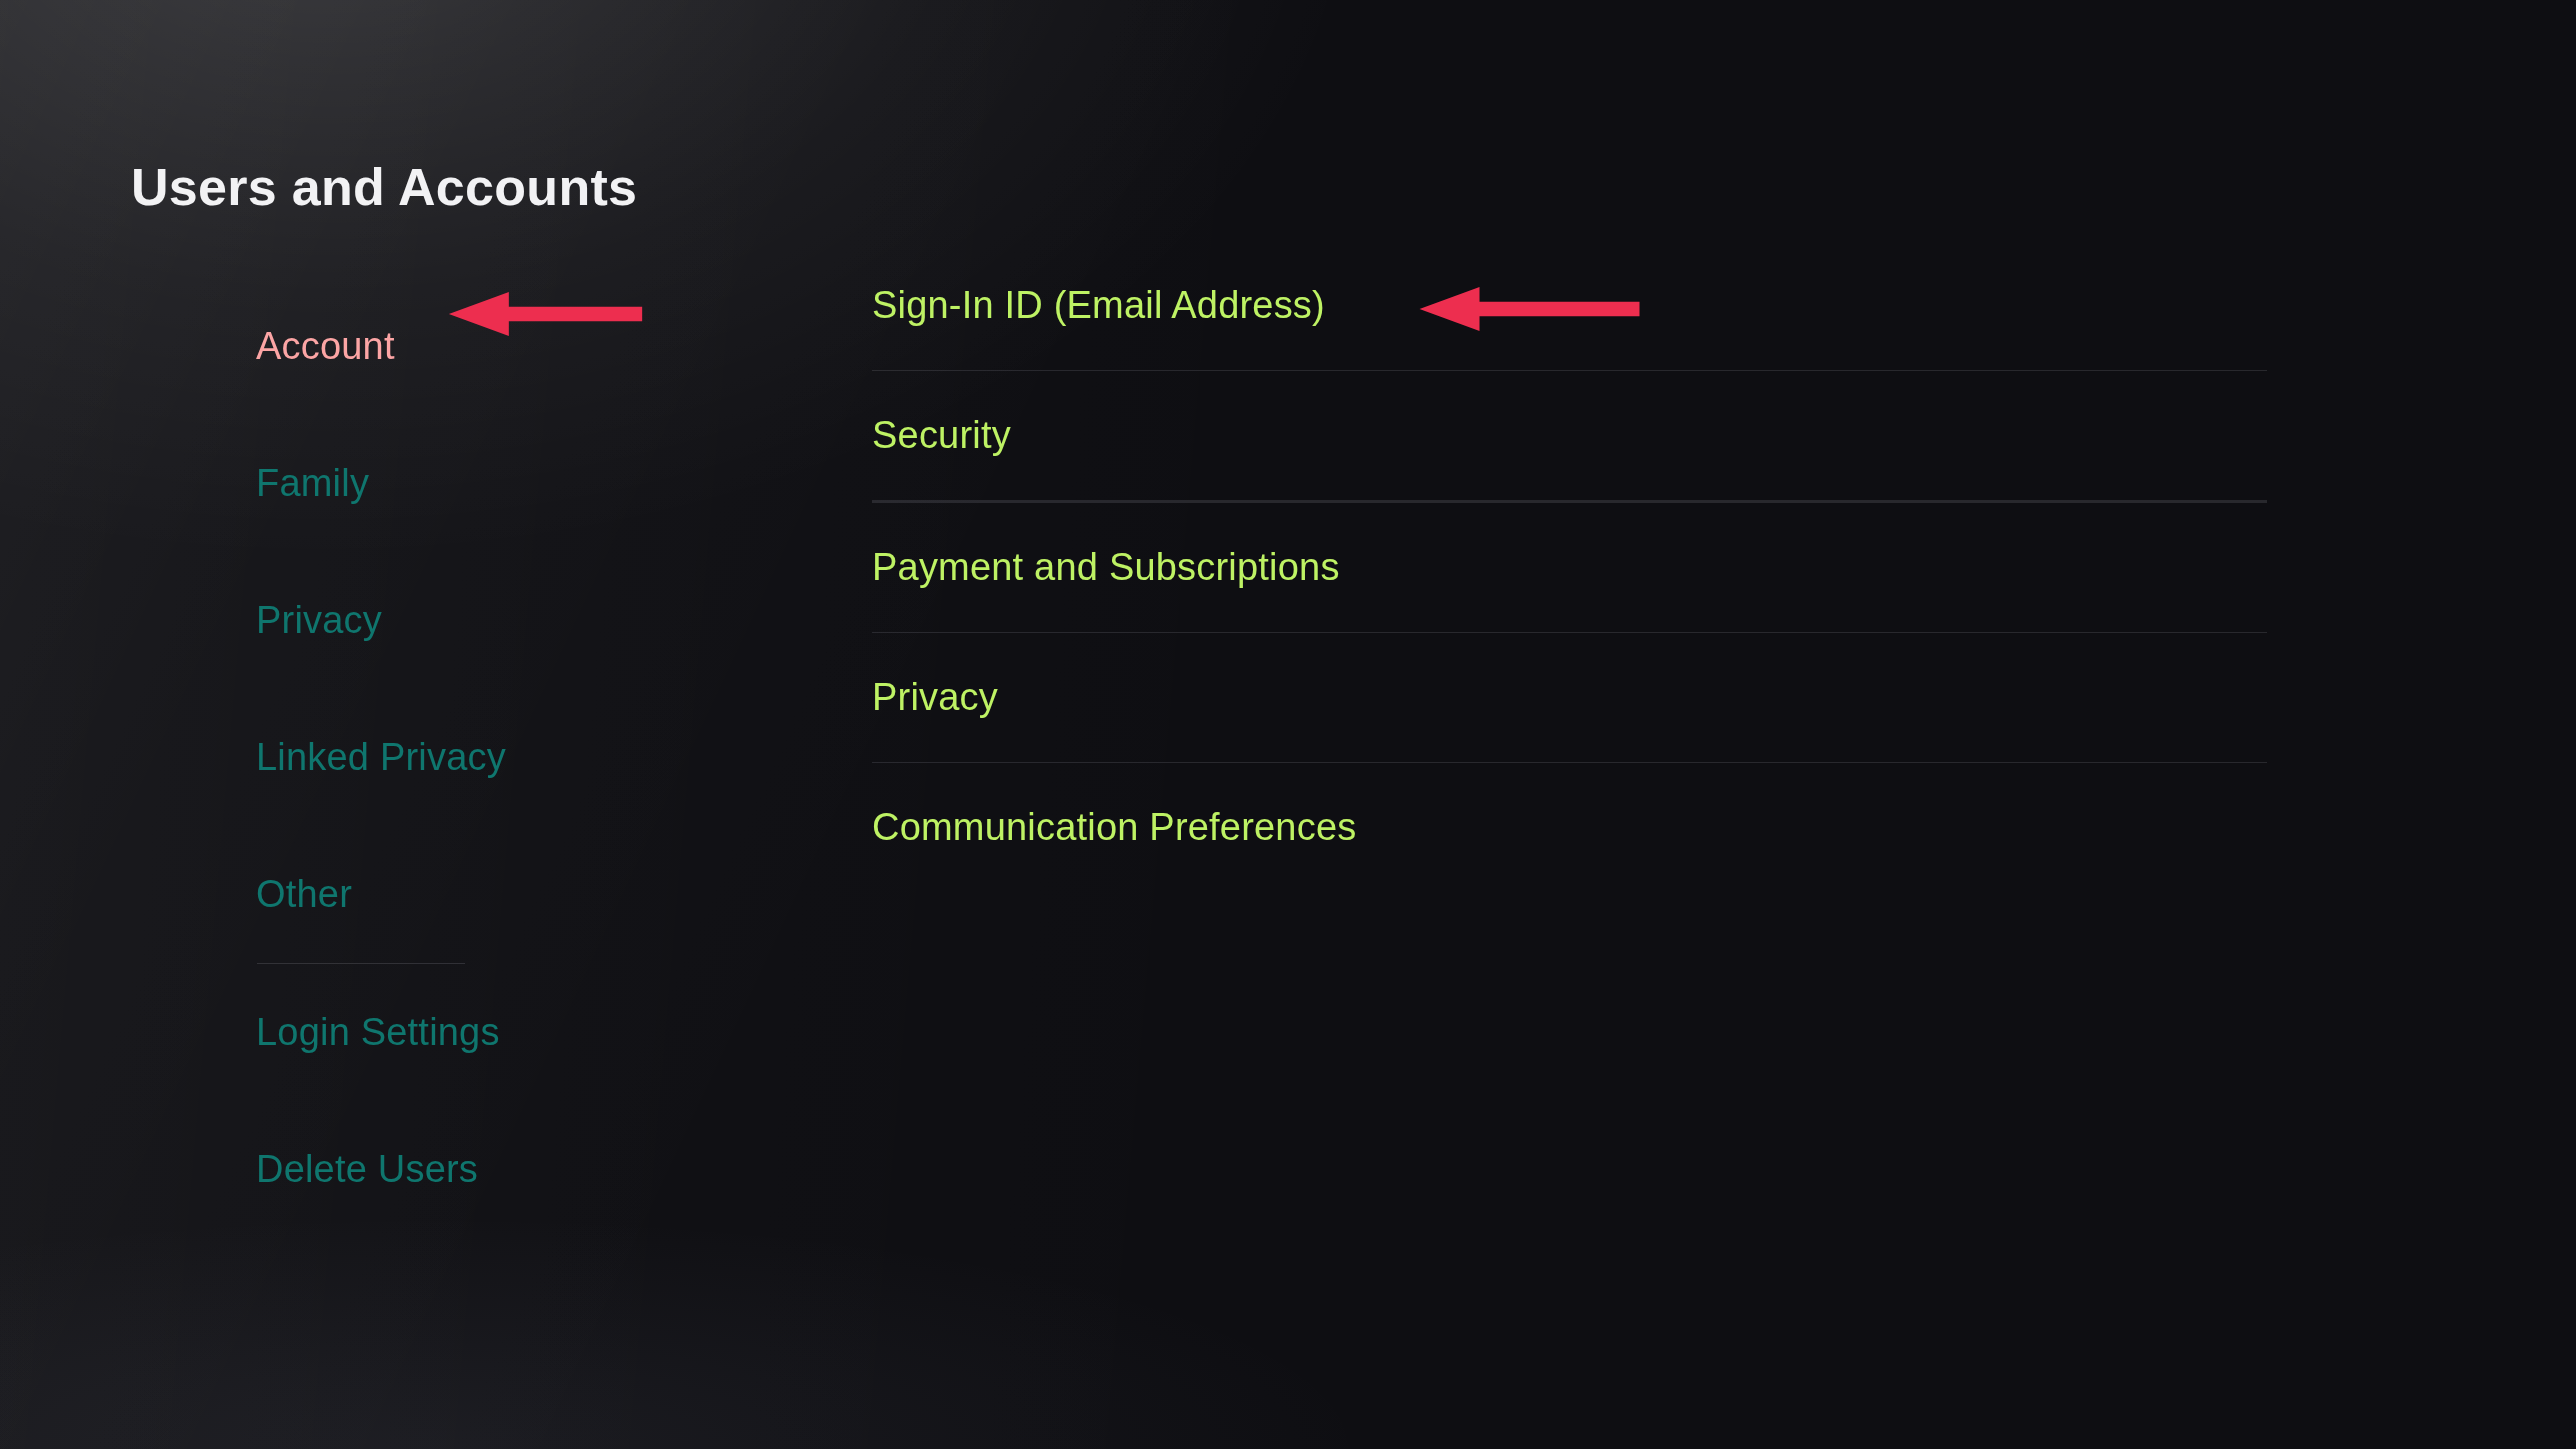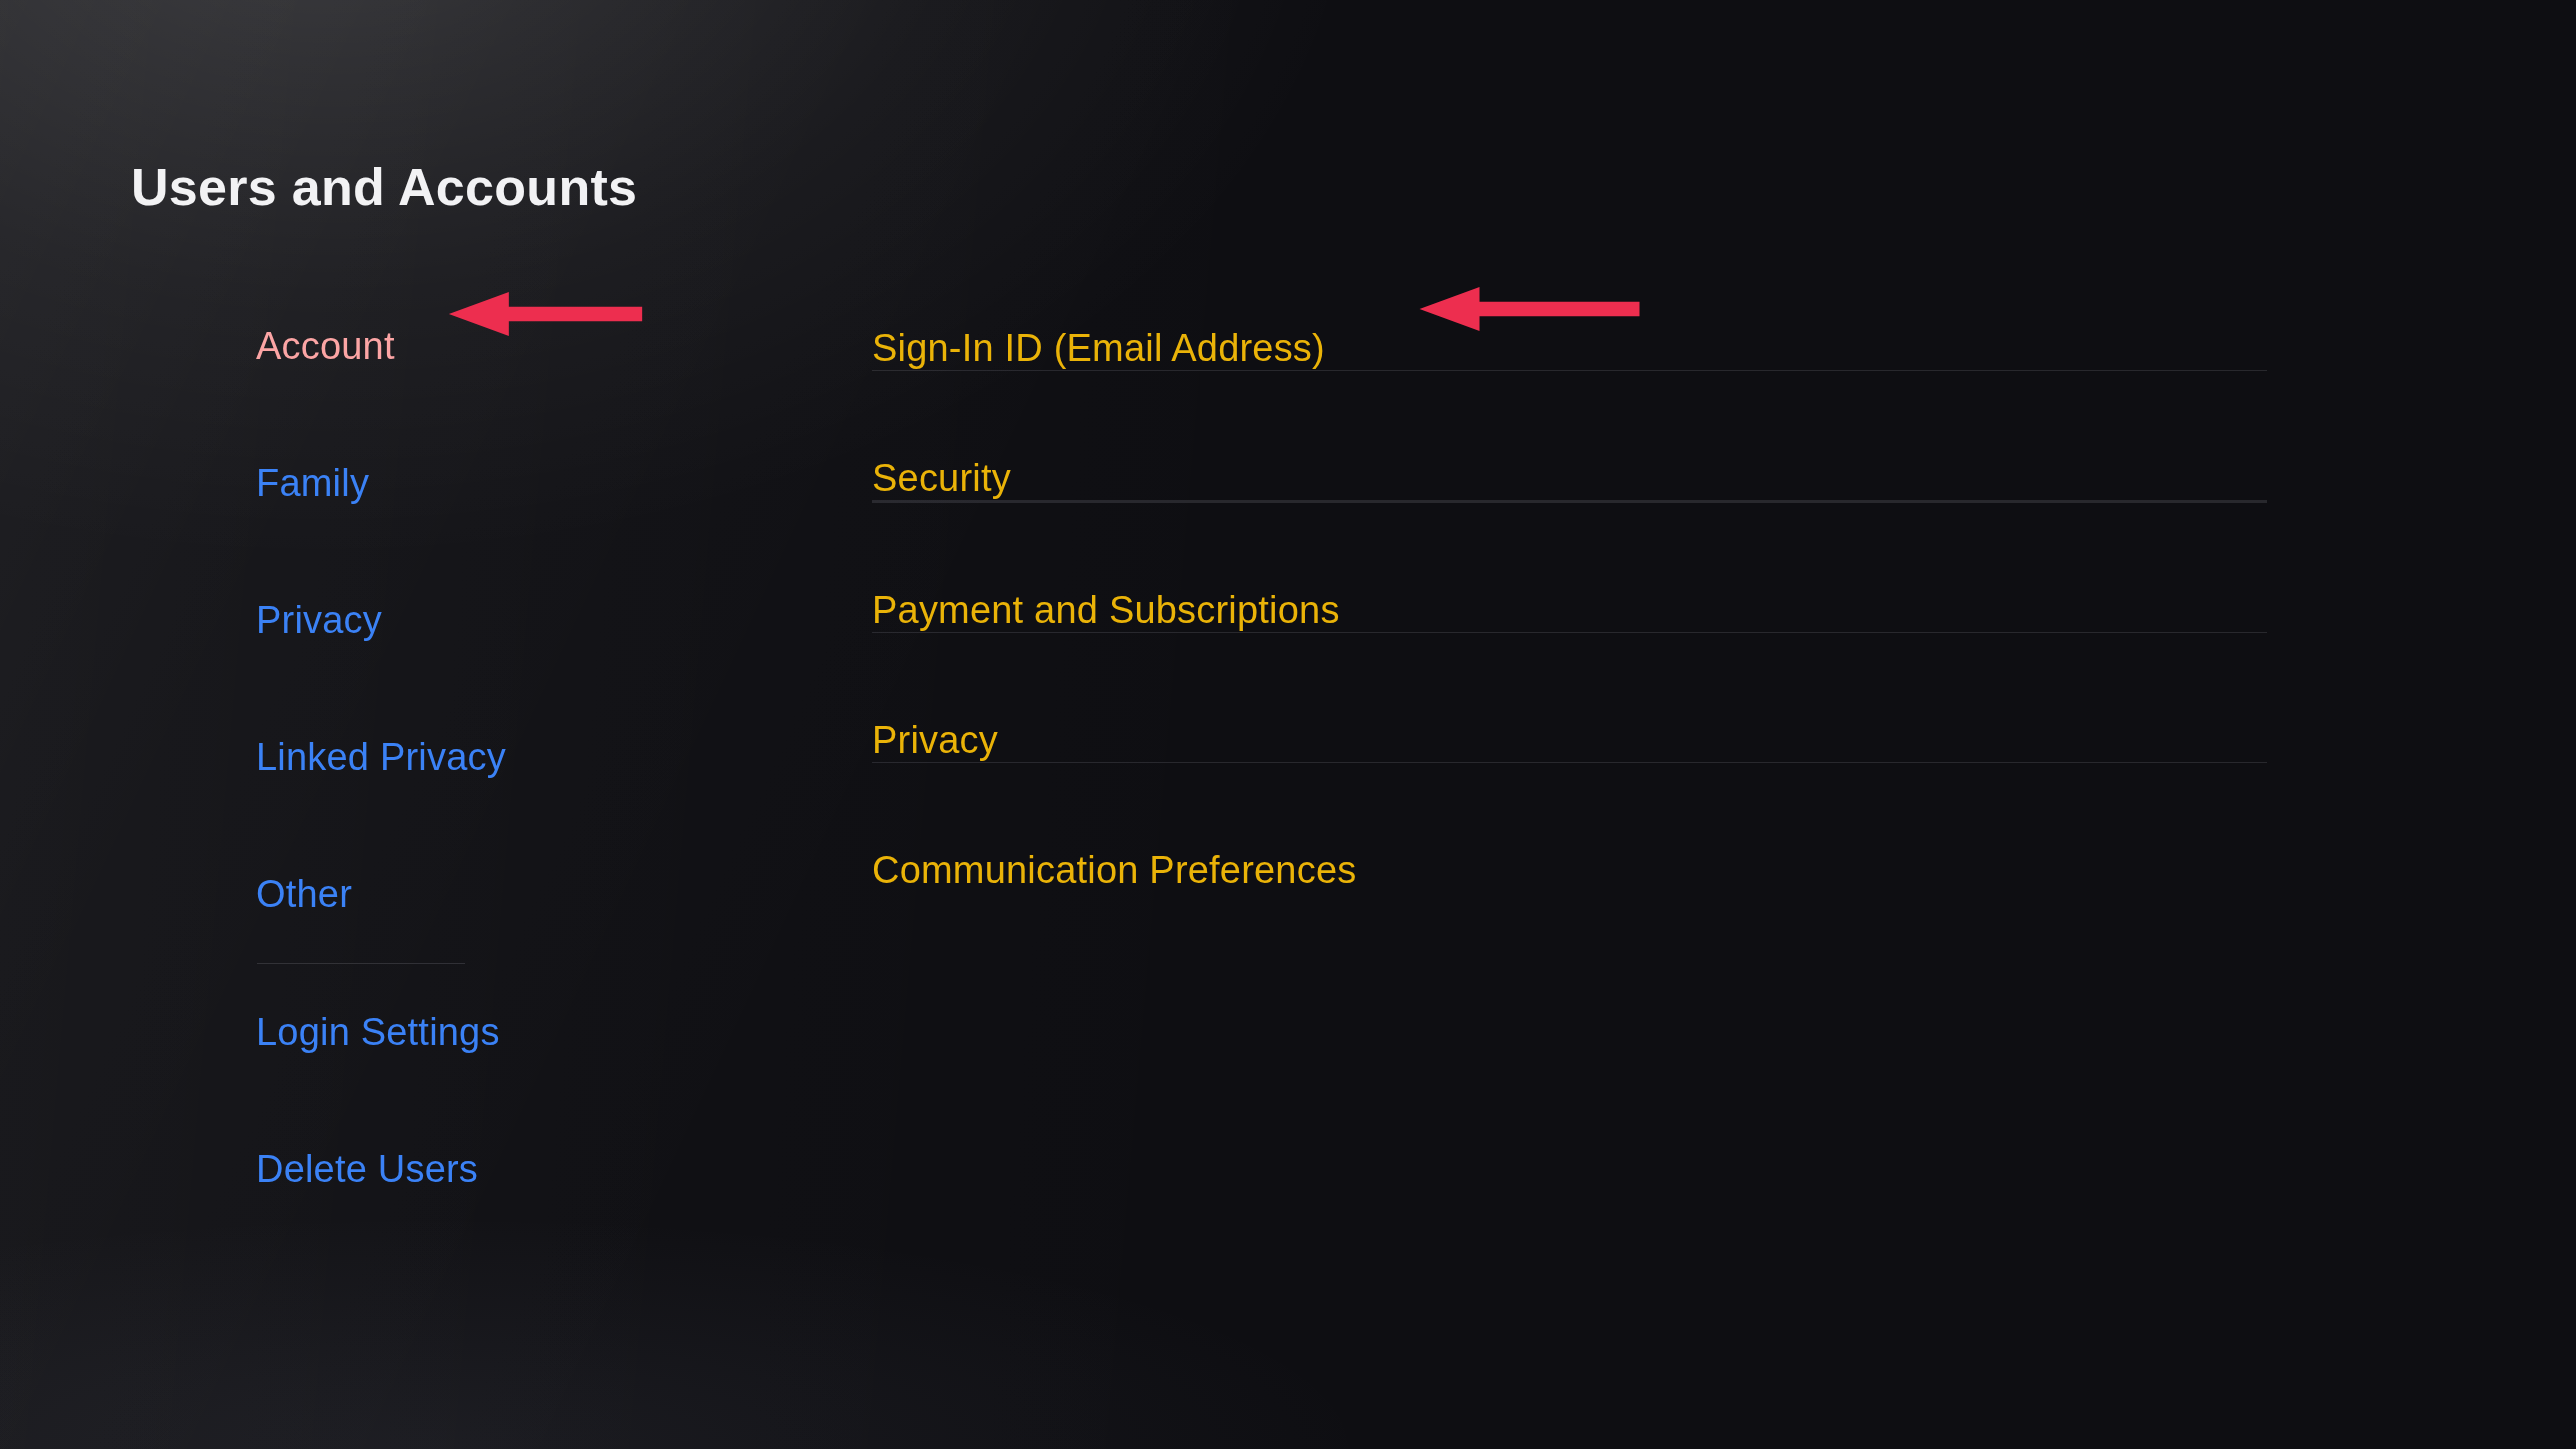--- a/index.html
+++ b/index.html
@@ -65,43 +65,43 @@
 
   .sidebar-item {
     font-size: 38px;
     font-weight: 400;
     height: 137px;
     line-height: 137px;
     letter-spacing: 0.2px;
     cursor: pointer;
   }
   .sidebar-item.active { color: #fca5a5; }
-  .sidebar-item.dim { color: #3b82f6; }
+  .sidebar-item.dim { color: #0f766e; }
 
   .sidebar-separator {
     width: 208px;
     height: 1.3px;
     background: rgba(200,200,210,0.16);
     margin-left: 1.3px;
   }
 
   .main {
     position: absolute;
     left: 872px;
     top: 241px;
     width: 1395px;
   }
 
   .main-item {
     height: 129px;
     display: flex;
-    align-items: flex-end;
+    align-items: center;
     font-size: 38px;
     font-weight: 400;
-    color: #eab308;
+    color: #bef264;
     letter-spacing: 0.2px;
     cursor: pointer;
   }
   .main-divider {
     height: 1.3px;
     background: rgba(200,200,210,0.14);
     width: 100%;
   }
 
   

